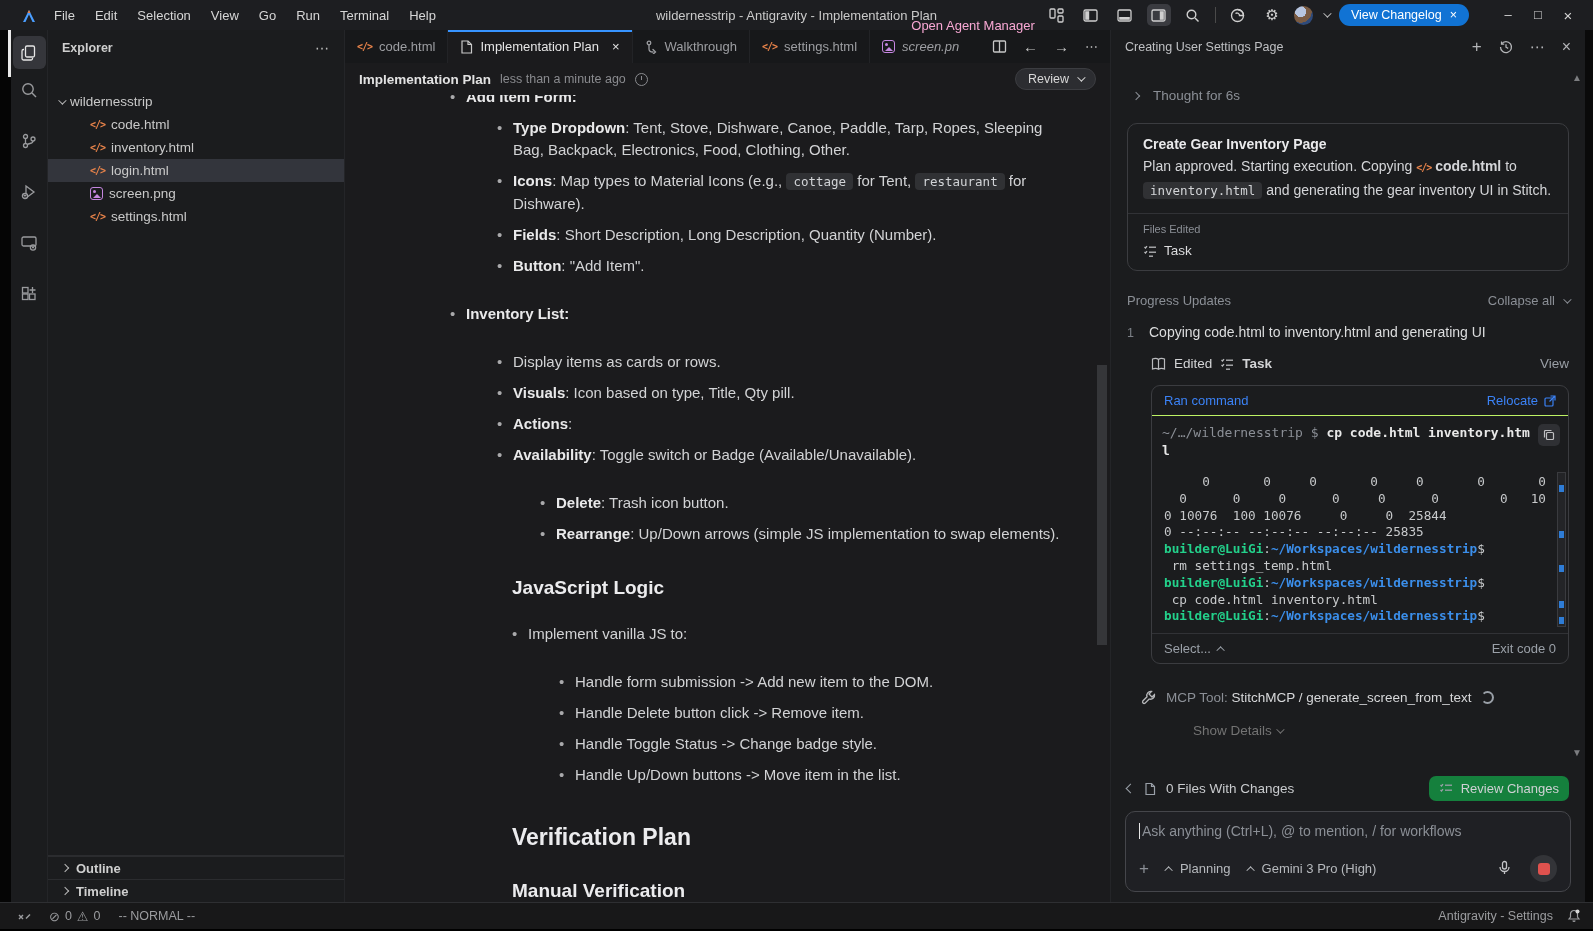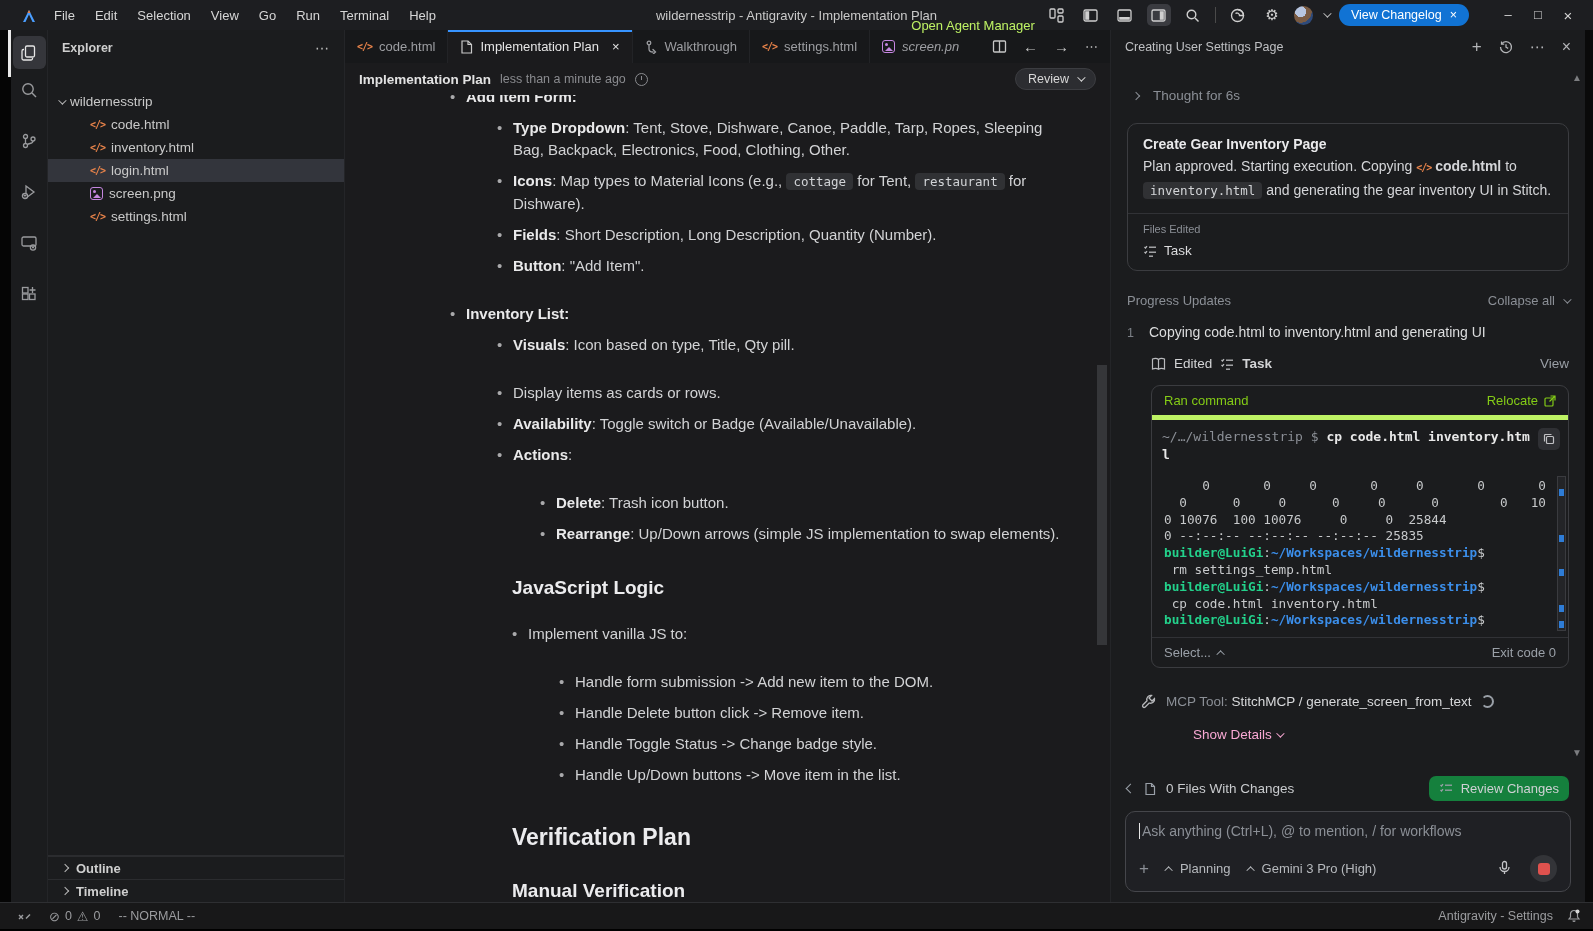--- a/index.html
+++ b/index.html
@@ -122,41 +122,41 @@
 
   .progress-head { display:flex; align-items:center; margin-top:22px; font-size:13px; color:#8b8f96;justify-content:flex-end; }
   .collapse { margin-left:auto; display:flex; align-items:center; gap:8px; }
   .step-row { display:flex; gap:12px; margin-top:16px; align-items:baseline; }
   .step-num { color:#7c8087; font-size:12.5px; width:10px; }
   .step-title { color:#dcddde; font-size:14px; }
   .edited-row { display:flex; align-items:center; gap:8px; margin:16px 0 0 24px; font-size:13.5px; color:#d3d4d6; }
   .view-link { margin-left:auto; color:#9a9fa6; }
 
   .termcard { border:1px solid #3b3c40; border-radius:9px; margin:14px 0 0 24px; overflow:hidden; }
-  .term-head { display:flex; align-items:flex-start; padding:7px 12px; font-size:13px; color:#84cc16; border-bottom:5px solid #bef264; }
+  .term-head { display:flex; align-items:flex-start; padding:7px 12px; font-size:13px; color:#3b82f6; border-bottom:1px solid #bef264; }
   .relocate { margin-left:auto; display:flex; gap:6px; align-items:center; }
   .term-cmd { padding:8px 10px 6px 10px; font-size:13px; line-height:18px; position:relative; }
   .term-cmd .path { color:#8b8f96; }
   .term-cmd .cmd { color:#e8e8e8; font-weight:700; }
   .copy-btn { position:absolute; right:8px; top:8px; width:22px; height:22px; background:#2f3034; border-radius:5px;
     display:flex; align-items:center; justify-content:center; color:#c0c0c3; }
   .copy-btn svg { width:12px; height:12px; }
   .term-out { position:relative; padding:8px 16px 8px 12px; font-size:12.7px; line-height:16.8px; color:#c7c9cb; }
   .term-out .ln { white-space:pre; }
   .tgreen { color:#23d18b; font-weight:700; }
   .tblue { color:#3b8eea; font-weight:700; }
   .term-sb { position:absolute; right:2px; top:6px; bottom:6px; width:9px; background:#232427; border:1px solid #3a3b3f; }
   .term-sb .mk { position:absolute; left:1px; right:1px; height:7px; background:#2e7cd6; }
   .term-foot { display:flex; align-items:center; padding:7px 12px; font-size:13px; color:#9aa0a8; border-top:1px solid #313236; }
   .exit-code { margin-left:auto; }
 
   .mcp-row { display:flex; align-items:center; gap:10px; margin:26px 0 0 14px; font-size:13.5px; }
   .mcp-row svg { width:15px; height:15px; color:#b7b8bb; }
   .spinner { width:13px; height:13px; border:2px solid #9aa0a8; border-left-color:transparent; border-radius:50%; display:inline-block; }
-  .show-details { display:flex; align-items:center; gap:4px; margin:18px 0 0 66px; font-size:13.5px; color:#f9a8d4; }
+  .show-details { display:flex; align-items:center; gap:4px; margin:18px 0 0 66px; font-size:13.5px; color:#737373; }
 
   .panel-footer { flex:0 0 auto; padding:8px 14px 10px 14px; }
   .files-bar { display:flex; align-items:center; gap:9px; font-size:13.5px; color:#c9cbce; padding:4px 2px 10px 2px; }
   .files-bar svg { width:14px; height:14px; color:#9aa0a8; }
   .review-changes { margin-left:auto; display:flex; align-items:center; gap:8px; background:#15803d;
     border-radius:7px; padding:5px 10px; font-size:13px; color:#cfd1d4; }
   .inputbox { border:1px solid #45464b; border-radius:10px; background:#1f2024; padding:11px 13px 9px 13px; }
   .placeholder-row { display:flex; align-items:center; font-size:14px; color:#8b8f96; }
   .caret { width:1px; height:16px; background:#e6e6e6; margin-right:2px; }
   .input-controls { display:flex; align-items:center; gap:18px; margin-top:16px; font-size:13px; color:#b6b9bd; }
@@ -193,21 +193,21 @@
     <div class="menu-item">File</div>
     <div class="menu-item">Edit</div>
     <div class="menu-item">Selection</div>
     <div class="menu-item">View</div>
     <div class="menu-item">Go</div>
     <div class="menu-item">Run</div>
     <div class="menu-item">Terminal</div>
     <div class="menu-item">Help</div>
 
     <div class="tb-right">
-      <span style="color:#bef264;margin-top:20px;">Open Agent Manager</span>
+      <span style="color:#f9a8d4;margin-top:20px;">Open Agent Manager</span>
       <span class="tb-icon">
         <svg viewBox="0 0 15 15" fill="none" stroke="currentColor" stroke-width="1.3">
             <rect x="1" y="1" width="5" height="9" rx="1"></rect>
             <rect x="9" y="1" width="5" height="4" rx="1"></rect>
             <rect x="9" y="8" width="5" height="6" rx="1"></rect>
           </svg>
       </span>
       <span class="tb-icon">
         <svg viewBox="0 0 15 15" fill="none" stroke="currentColor" stroke-width="1.3">
             <rect x="1" y="2" width="13" height="11" rx="1.5"></rect>
@@ -405,24 +405,24 @@
       <div class="docscroll">
         <div class="docbody">
           <div class="li l1"><b>Add Item Form:</b></div>
 
           <div class="li l2 gap8"><span><b>Type Dropdown</b><span>: Tent, Stove, Dishware, Canoe, Paddle, Tarp, Ropes, Sleeping Bag, Backpack, Electronics, Food, Clothing, Other.</span></span></div>
           <div class="li l2 gap8"><span><b>Icons</b><span>: Map types to Material Icons (e.g., </span><span class="code-chip">cottage</span><span> for Tent, </span><span class="code-chip">restaurant</span><span> for Dishware).</span></span></div>
           <div class="li l2 gap8"><span><b>Fields</b><span>: Short Description, Long Description, Quantity (Number).</span></span></div>
           <div class="li l2 gap8"><span><b>Button</b><span>: "Add Item".</span></span></div>
 
           <div class="li l1 gap26"><b>Inventory List:</b></div>
+          <div class="li l2 gap26"><span>Display items as cards or rows.</span></div>
           <div class="li l2 gap8"><span><b>Visuals</b><span>: Icon based on type, Title, Qty pill.</span></span></div>
-          <div class="li l2 gap26"><span>Display items as cards or rows.</span></div>
+          <div class="li l2 gap8"><span><b>Actions</b><span>:</span></span></div>
           <div class="li l2 gap8"><span><b>Availability</b><span>: Toggle switch or Badge (Available/Unavailable).</span></span></div>
-          <div class="li l2 gap8"><span><b>Actions</b><span>:</span></span></div>
           <div class="li l3 gap26"><span><b>Delete</b><span>: Trash icon button.</span></span></div>
           <div class="li l3 gap8"><span><b>Rearrange</b><span>: Up/Down arrows (simple JS implementation to swap elements).</span></span></div>
 
           <div class="h-md">JavaScript Logic</div>
           <div class="li l1" style="margin-left:62px; margin-top:24px;"><span>Implement vanilla JS to:</span></div>
           <div class="li l2 gap26" style="margin-left:109px;"><span>Handle form submission -&gt; Add new item to the DOM.</span></div>
           <div class="li l2 gap8" style="margin-left:109px;"><span>Handle Delete button click -&gt; Remove item.</span></div>
           <div class="li l2 gap8" style="margin-left:109px;"><span>Handle Toggle Status -&gt; Change badge style.</span></div>
           <div class="li l2 gap8" style="margin-left:109px;"><span>Handle Up/Down buttons -&gt; Move item in the list.</span></div>
 

